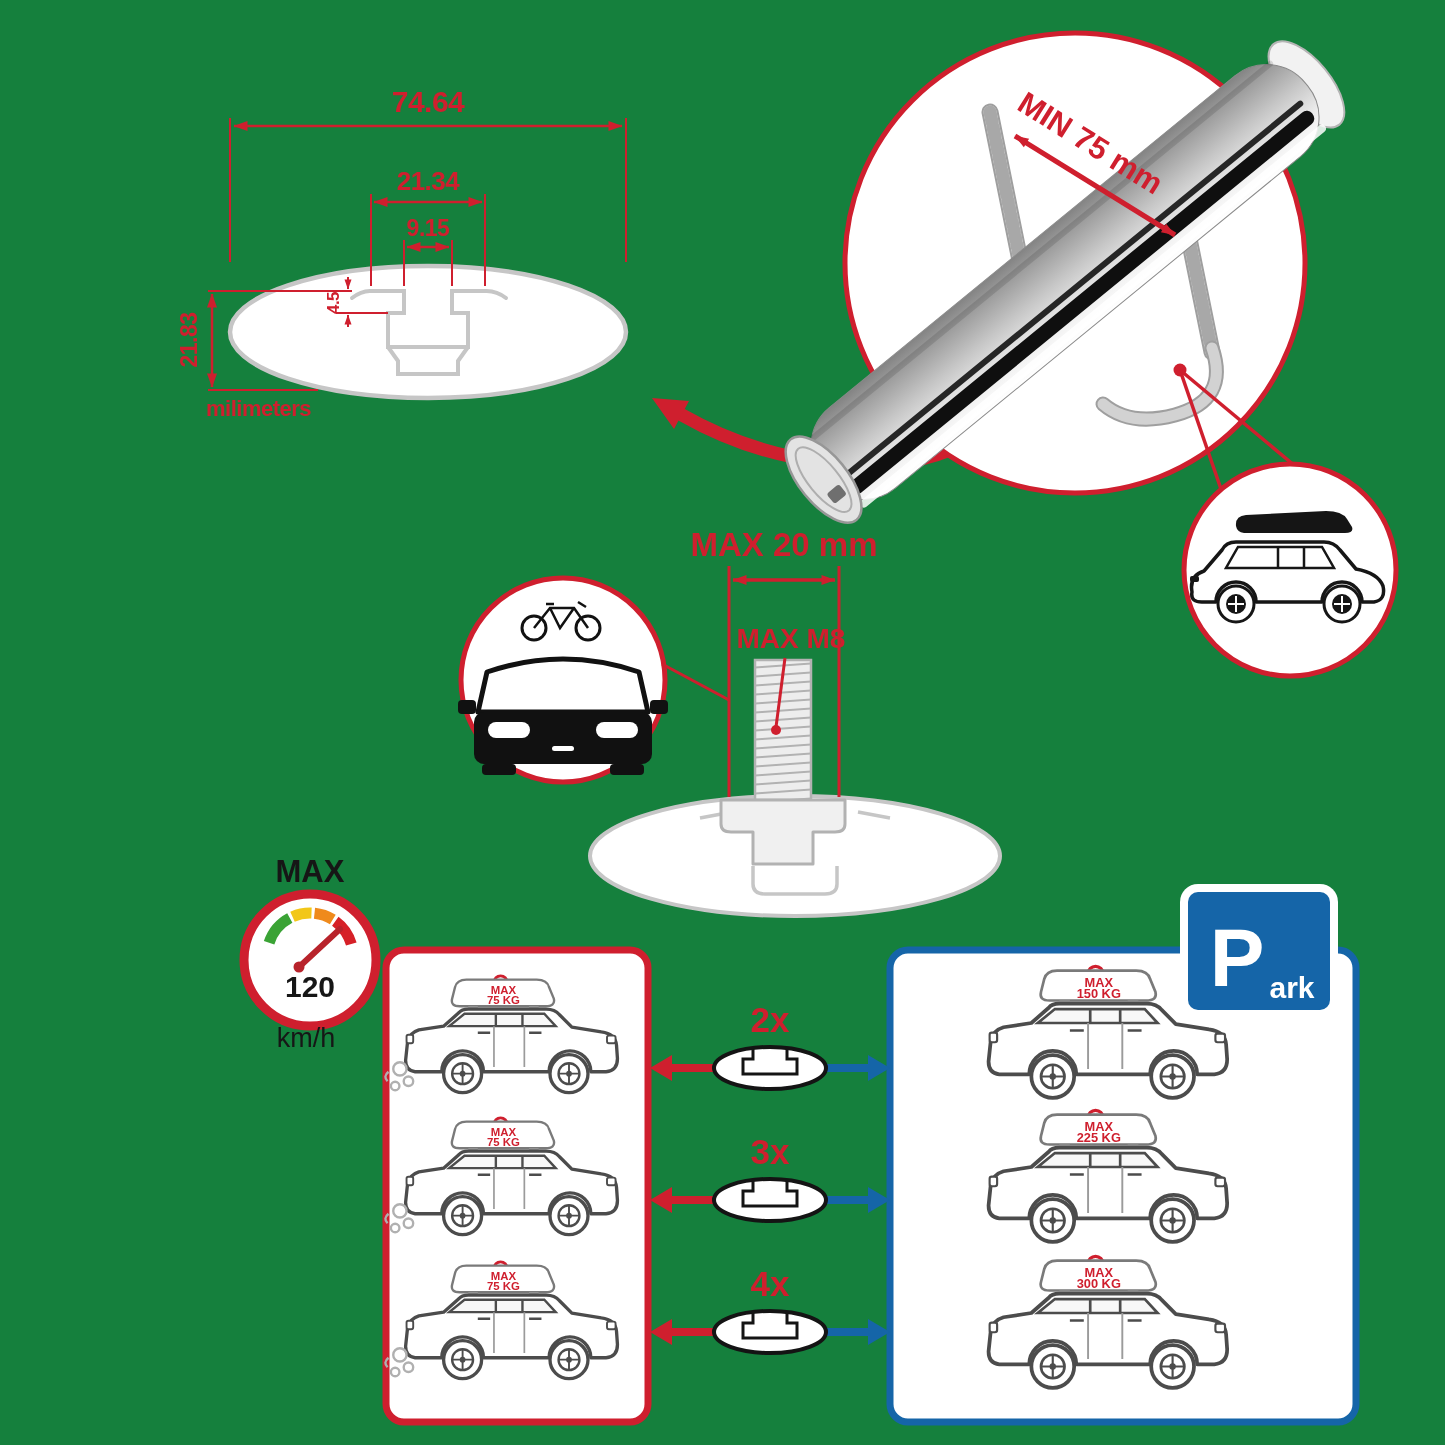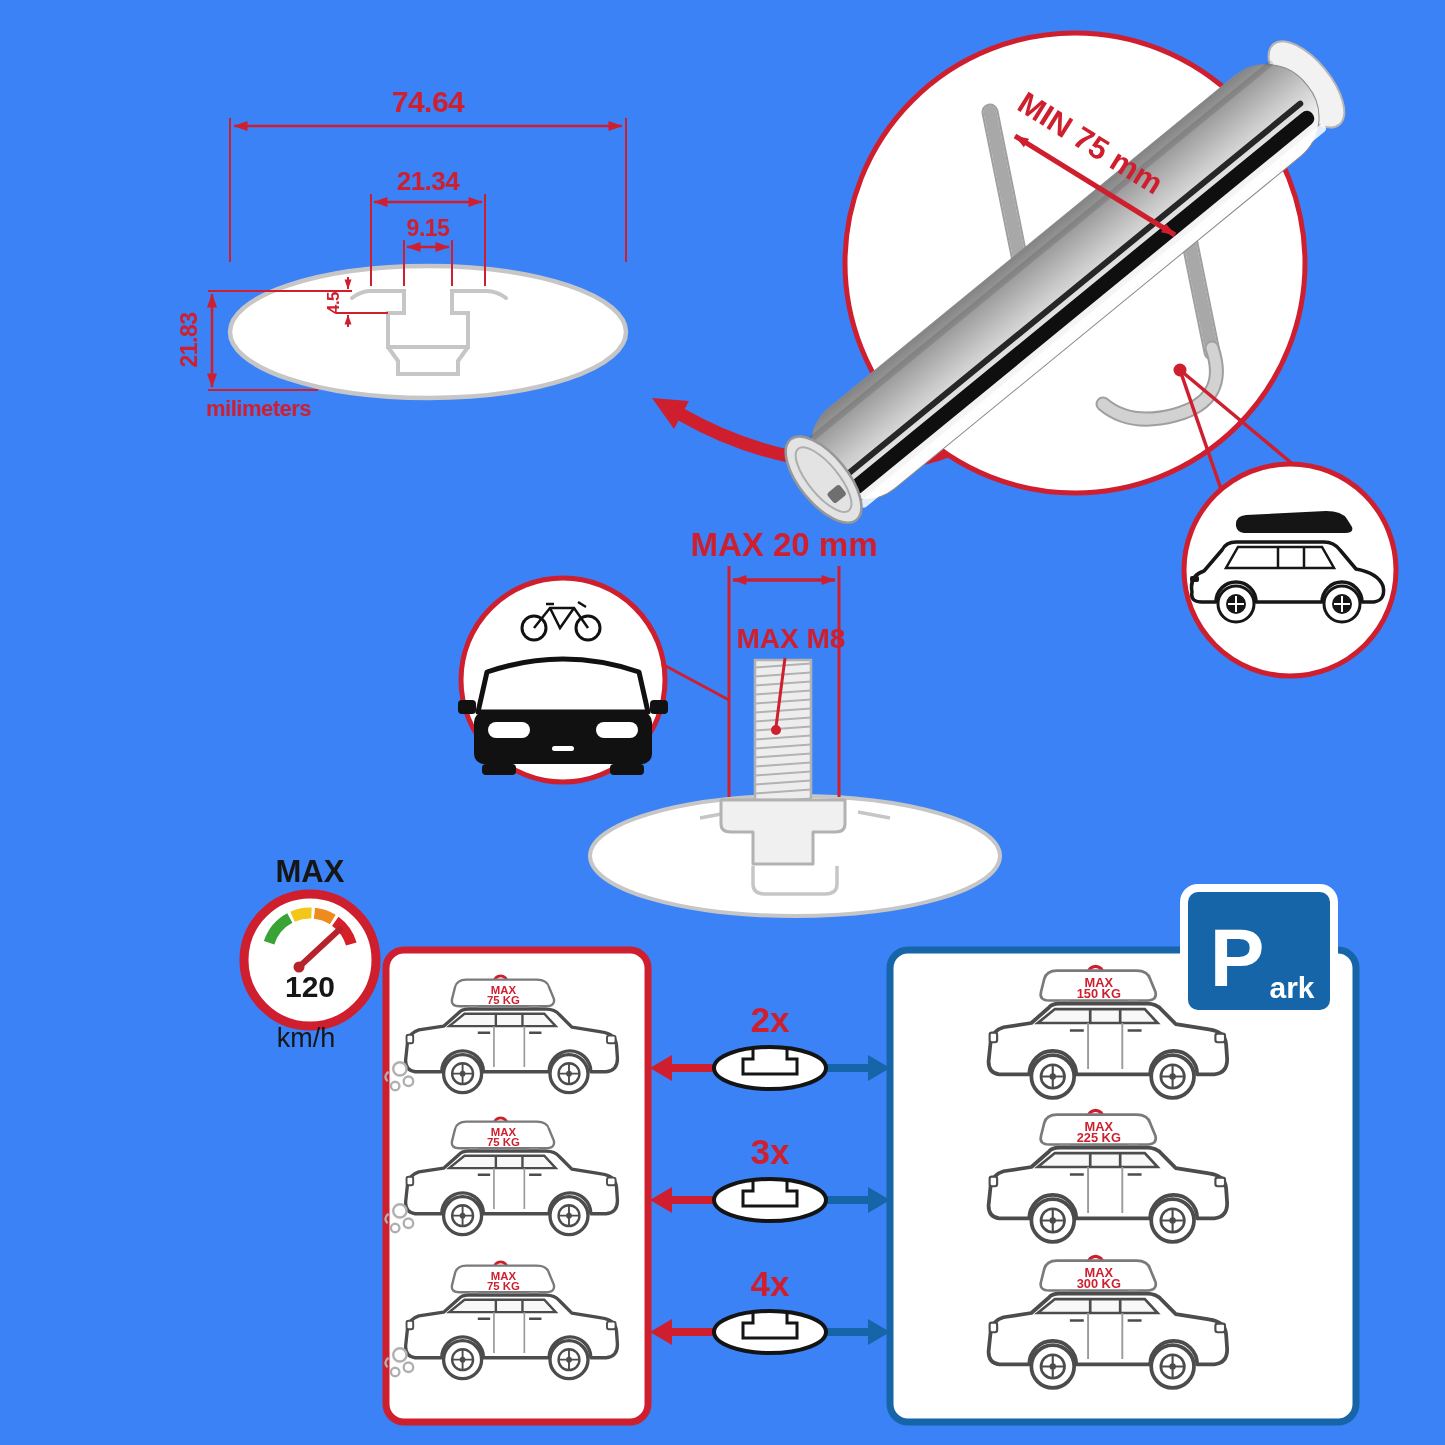--- a/index.html
+++ b/index.html
@@ -1,16 +1,16 @@
 <!DOCTYPE html>
 <html><head>
 <meta charset="utf-8">
 <style>
   html,body{margin:0;padding:0;background:#fff;}
-  .canvas{position:relative;width:1445px;height:1445px;background:#3b82f6;overflow:hidden;}
+  .canvas{position:relative;width:1445px;height:1445px;background:#15803d;overflow:hidden;}
   svg{display:block;}
   text{font-family:"Liberation Sans",sans-serif;}
   .dim-num{fill:#cf1f2e;font-weight:bold;letter-spacing:-0.5px;}
   .red-bold{fill:#cf1f2e;font-weight:bold;}
   .badge{fill:#cf1f2e;font-weight:bold;font-size:12px;text-anchor:middle;}
   .ink{fill:#161616;}
 </style>
 </head>
 <body>
 

